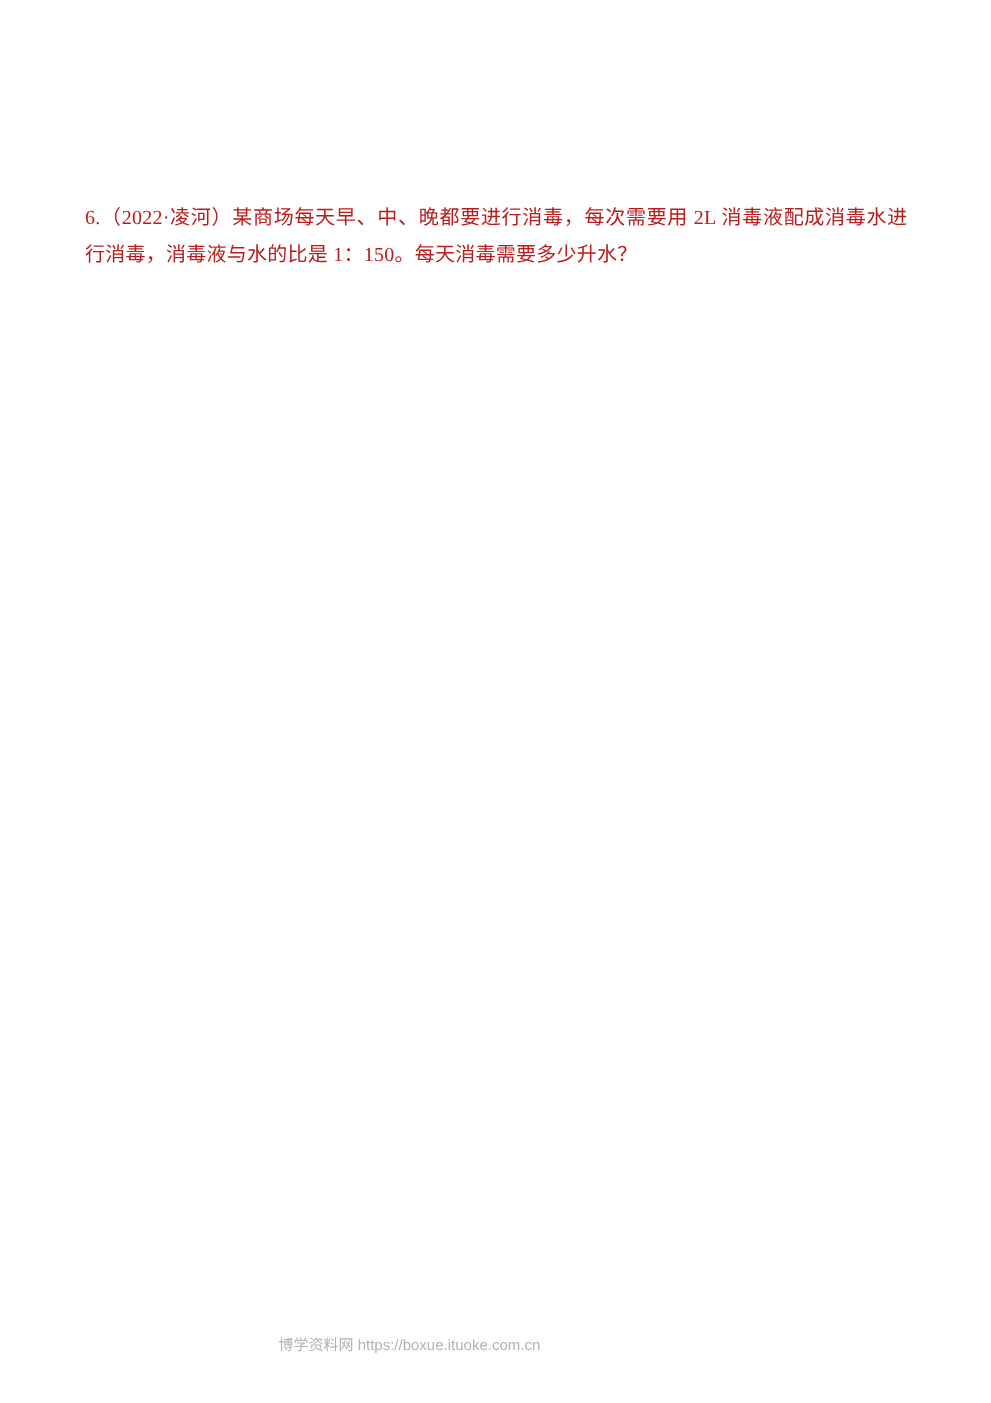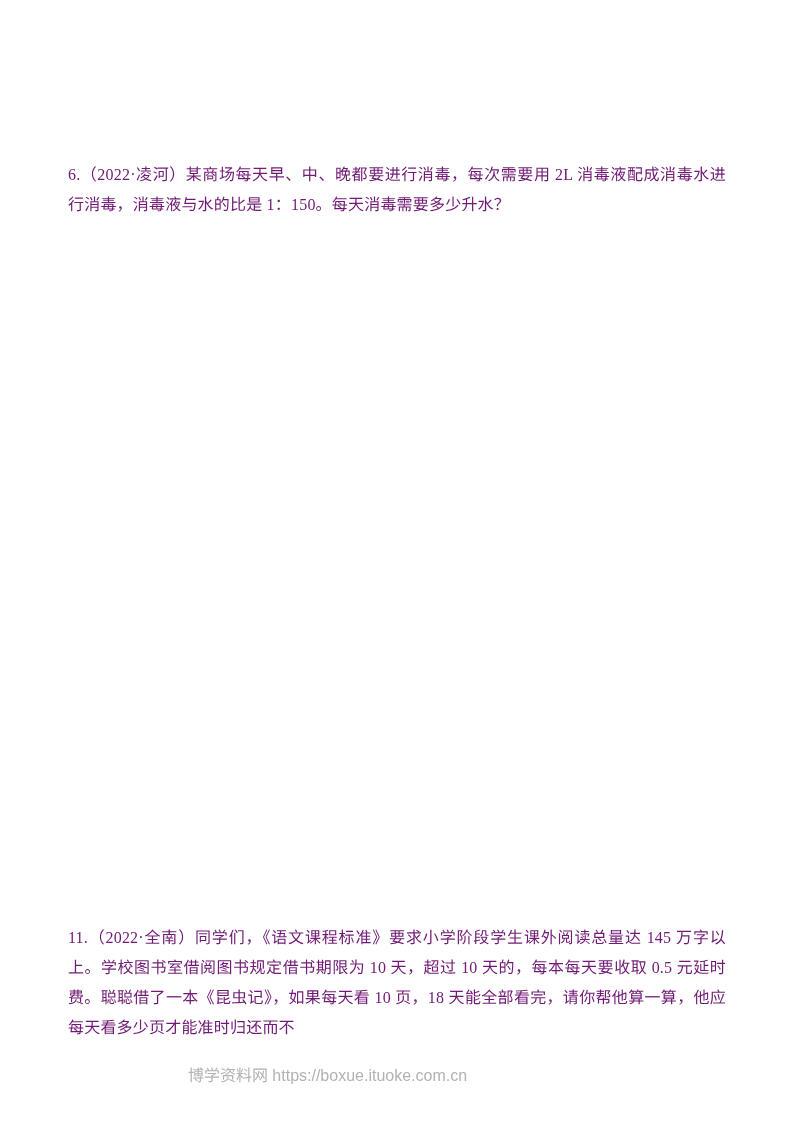--- a/index.html
+++ b/index.html
@@ -14,42 +14,42 @@
     background: #ffffff;
     overflow: hidden;
     font-family: "Liberation Serif", "DejaVu Serif", serif;
   }
   .question {
     position: absolute;
     left: 68px;
     width: 658px;
     font-size: 16px;
     line-height: 30px;
-    color: #701a75;
+    color: #b91c1c;
     text-align: justify;
     text-justify: inter-ideograph;
     letter-spacing: 0.2px;
   }
   .question p {
     margin: 0;
   }
   .q6  { top: 160px; }
   .q7  { top: 318px; }
   .q8  { top: 477px; }
   .q9  { top: 635px; }
   .q10 { top: 764px; }
   .q11 { top: 923px; }
   .footer {
     position: absolute;
     top: 1064px;
     left: 0;
     width: 655px;
     text-align: center;
     font-family: "Liberation Sans", "DejaVu Sans", sans-serif;
-    font-size: 16px;
+    font-size: 12px;
     line-height: 24px;
     color: #b2b2b2;
   }
   .footer .url {
     color: #b2b2b2;
     text-decoration: none;
   }
 </style>
 </head>
 <body>
@@ -57,22 +57,19 @@
 <div class="page">
 
   <div class="question q6">
     <p><span>6.</span><span>（2022·凌河）</span><span>某商场每天早、中、晚都要进行消毒，每次需要用 2L 消毒液配成消毒水进行消毒，消毒液与水的比是 1：150。每天消毒需要多少升水？</span></p>
   </div>
 
 
 
 
 
-  <div class="question q11">
-    <p><span>11.</span><span>（2022·全南）</span><span>同学们，《语文课程标准》要求小学阶段学生课外阅读总量达 145 万字以上。学校图书室借阅图书规定借书期限为 10 天，超过 10 天的，每本每天要收取 0.5 元延时费。聪聪借了一本《昆虫记》，如果每天看 10 页，18 天能全部看完，请你帮他算一算，他应每天看多少页才能准时归还而不</span></p>
-  </div>
 
   <div class="footer">
     <span>博学资料网</span>
     <span class="url">https://boxue.ituoke.com.cn</span>
   </div>
 
 </div>
 
 </body></html>

